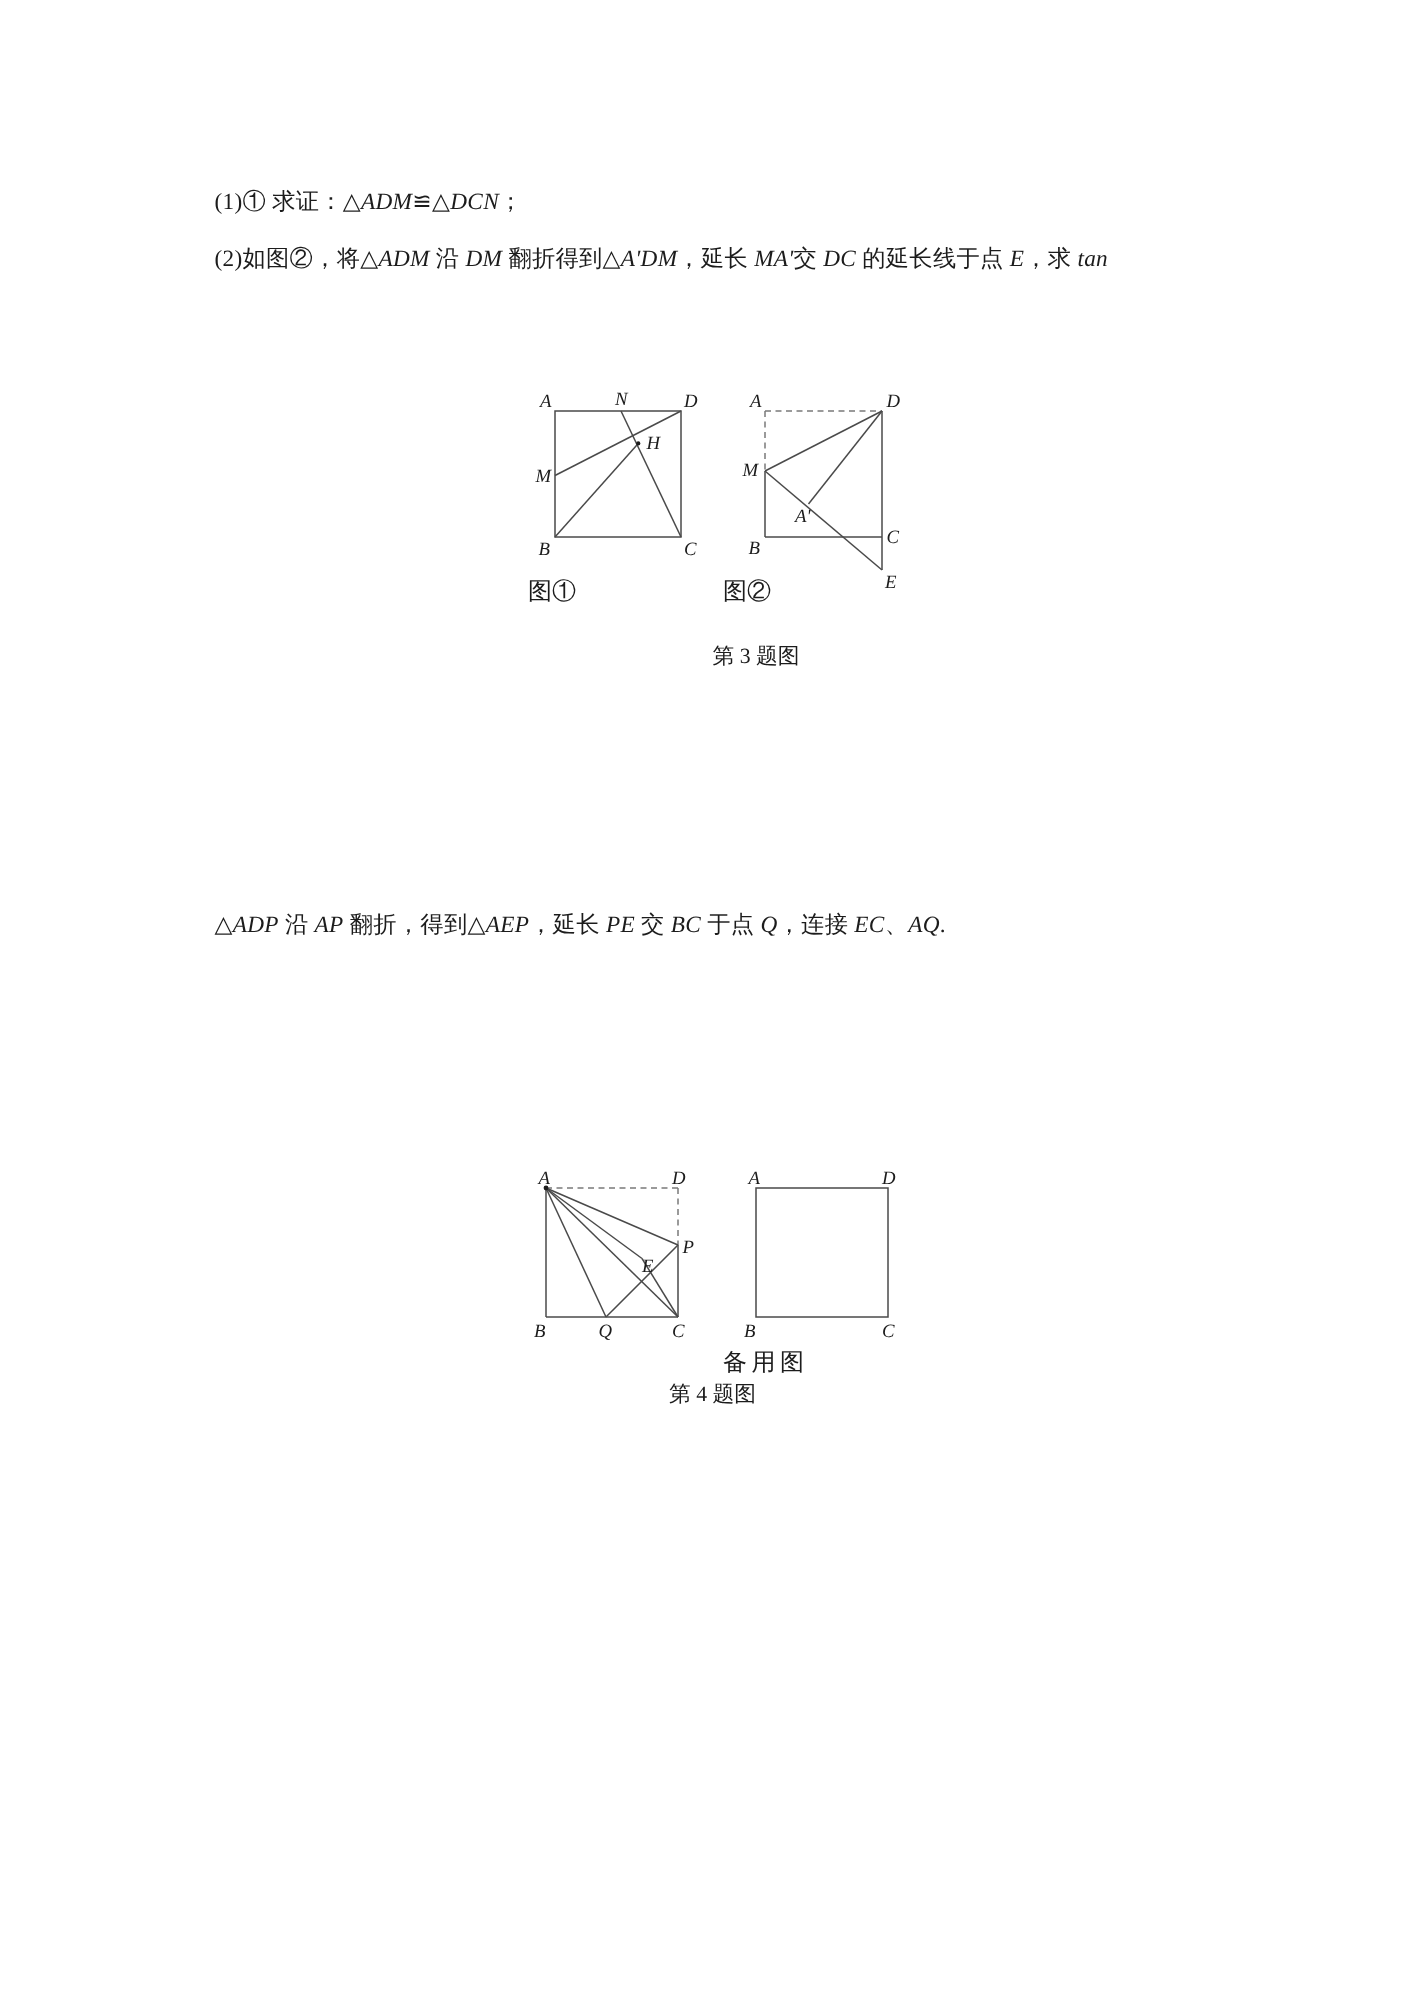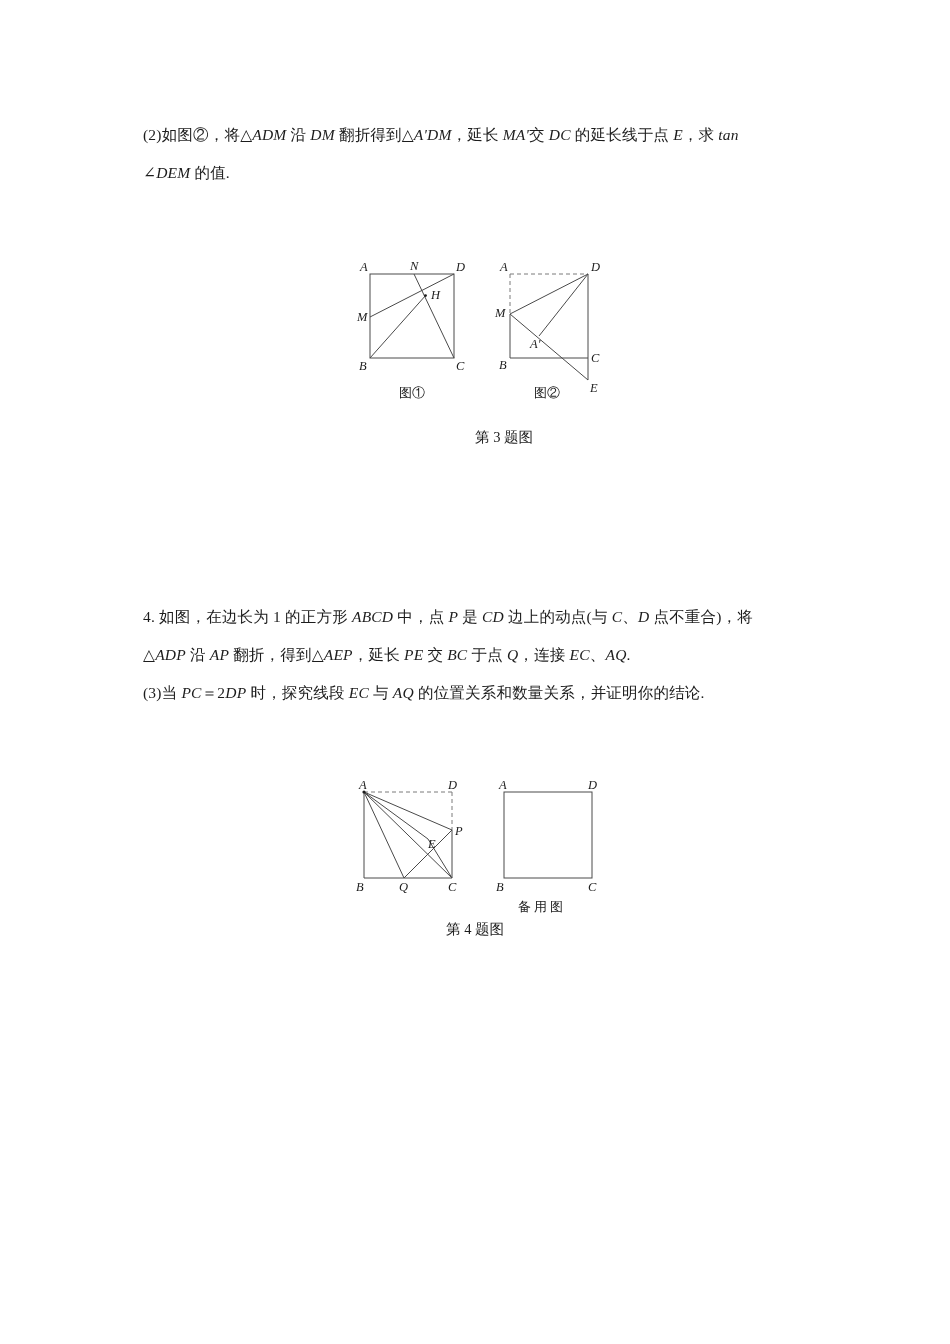--- a/index.html
+++ b/index.html
@@ -35,22 +35,22 @@
   }
   .it {
     font-style: italic;
     font-family: "Liberation Serif", "DejaVu Serif", serif;
   }
   .fig-area {
     position: absolute;
   }
   .fig-caption {
     position: absolute;
-    font-size: 13px;
-    text-align: center;
+    font-size: 16px;
+    text-align: left;
     color: #1c1c1c;
     white-space: nowrap;
   }
   .group-caption {
     position: absolute;
     font-size: 14.5px;
     text-align: center;
     width: 100%;
     color: #1c1c1c;
   }
@@ -73,22 +73,22 @@
     stroke-dasharray: 4 3;
   }
   .dot { fill: #1c1c1c; }
 </style>
 </head>
 <body>
 
 <div class="page">
 
   <div class="text-block" style="top:116px;">
+    <div class="line">(1)① 求证：△<span class="it">ADM</span>≌△<span class="it">DCN</span>；</div>
     <div class="line">(2)如图②，将△<span class="it">ADM</span> 沿 <span class="it">DM</span> 翻折得到△<span class="it">A'DM</span>，延长 <span class="it">MA'</span>交 <span class="it">DC</span> 的延长线于点 <span class="it">E</span>，求 <span class="it">tan</span></div>
-    <div class="line">∠<span class="it">DEM</span> 的值.</div>
   </div>
 
   <div class="fig-area" style="left:352px; top:262px; width:120px; height:120px;">
     <svg width="120" height="120" viewBox="0 0 120 120">
 
       <rect class="stroke" x="18" y="12" width="84" height="84"></rect>
 
       <line class="stroke" x1="18" y1="55" x2="102" y2="12"></line>
 
       <line class="stroke" x1="62" y1="12" x2="102" y2="96"></line>
@@ -133,23 +133,21 @@
       <text class="lbl" x="7" y="107">B</text>
       <text class="lbl" x="99" y="100">C</text>
       <text class="lbl" x="98" y="130">E</text>
     </svg>
     <div class="fig-caption" style="left:-10px; top:122px; width:130px;">图②</div>
   </div>
 
   <div class="group-caption" style="left:1px; top:428px;padding-left:28px;">第 3 题图</div>
 
   <div class="text-block" style="top:598px;">
-    <div class="line">4. 如图，在边长为 1 的正方形 <span class="it">ABCD</span> 中，点 <span class="it">P</span> 是 <span class="it">CD</span> 边上的动点(与 <span class="it">C</span>、<span class="it">D</span> 点不重合)，将</div>
     <div class="line">△<span class="it">ADP</span> 沿 <span class="it">AP</span> 翻折，得到△<span class="it">AEP</span>，延长 <span class="it">PE</span> 交 <span class="it">BC</span> 于点 <span class="it">Q</span>，连接 <span class="it">EC</span>、<span class="it">AQ</span>.</div>
-    <div class="line">(3)当 <span class="it">PC</span>＝2<span class="it">DP</span> 时，探究线段 <span class="it">EC</span> 与 <span class="it">AQ</span> 的位置关系和数量关系，并证明你的结论.</div>
   </div>
 
   <div class="fig-area" style="left:352px; top:782px; width:120px; height:120px;">
     <svg width="120" height="120" viewBox="0 0 120 120">
 
       <line class="dash" x1="12" y1="10" x2="100" y2="10"></line>
       <line class="dash" x1="100" y1="10" x2="100" y2="48"></line>
 
       <line class="stroke" x1="12" y1="10" x2="12" y2="96"></line>
       <line class="stroke" x1="12" y1="96" x2="100" y2="96"></line>

